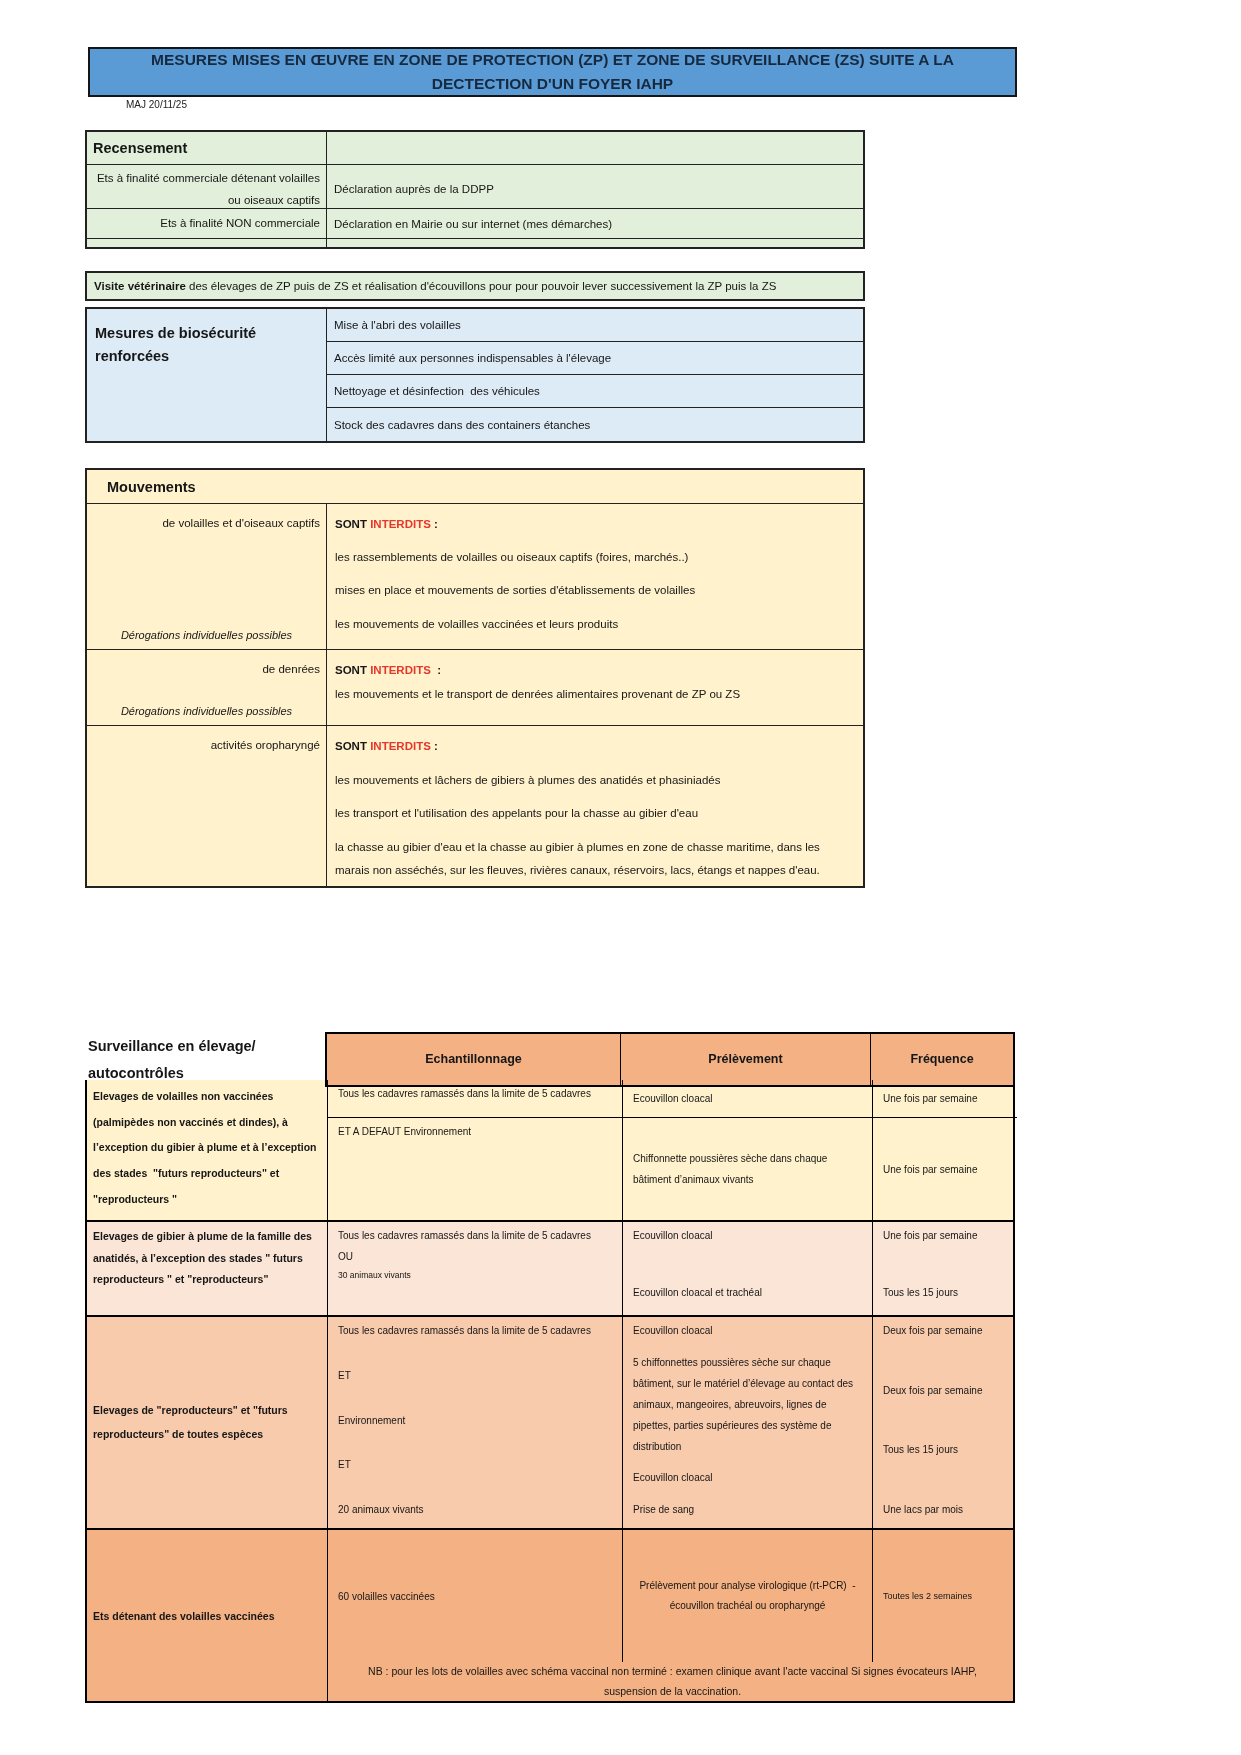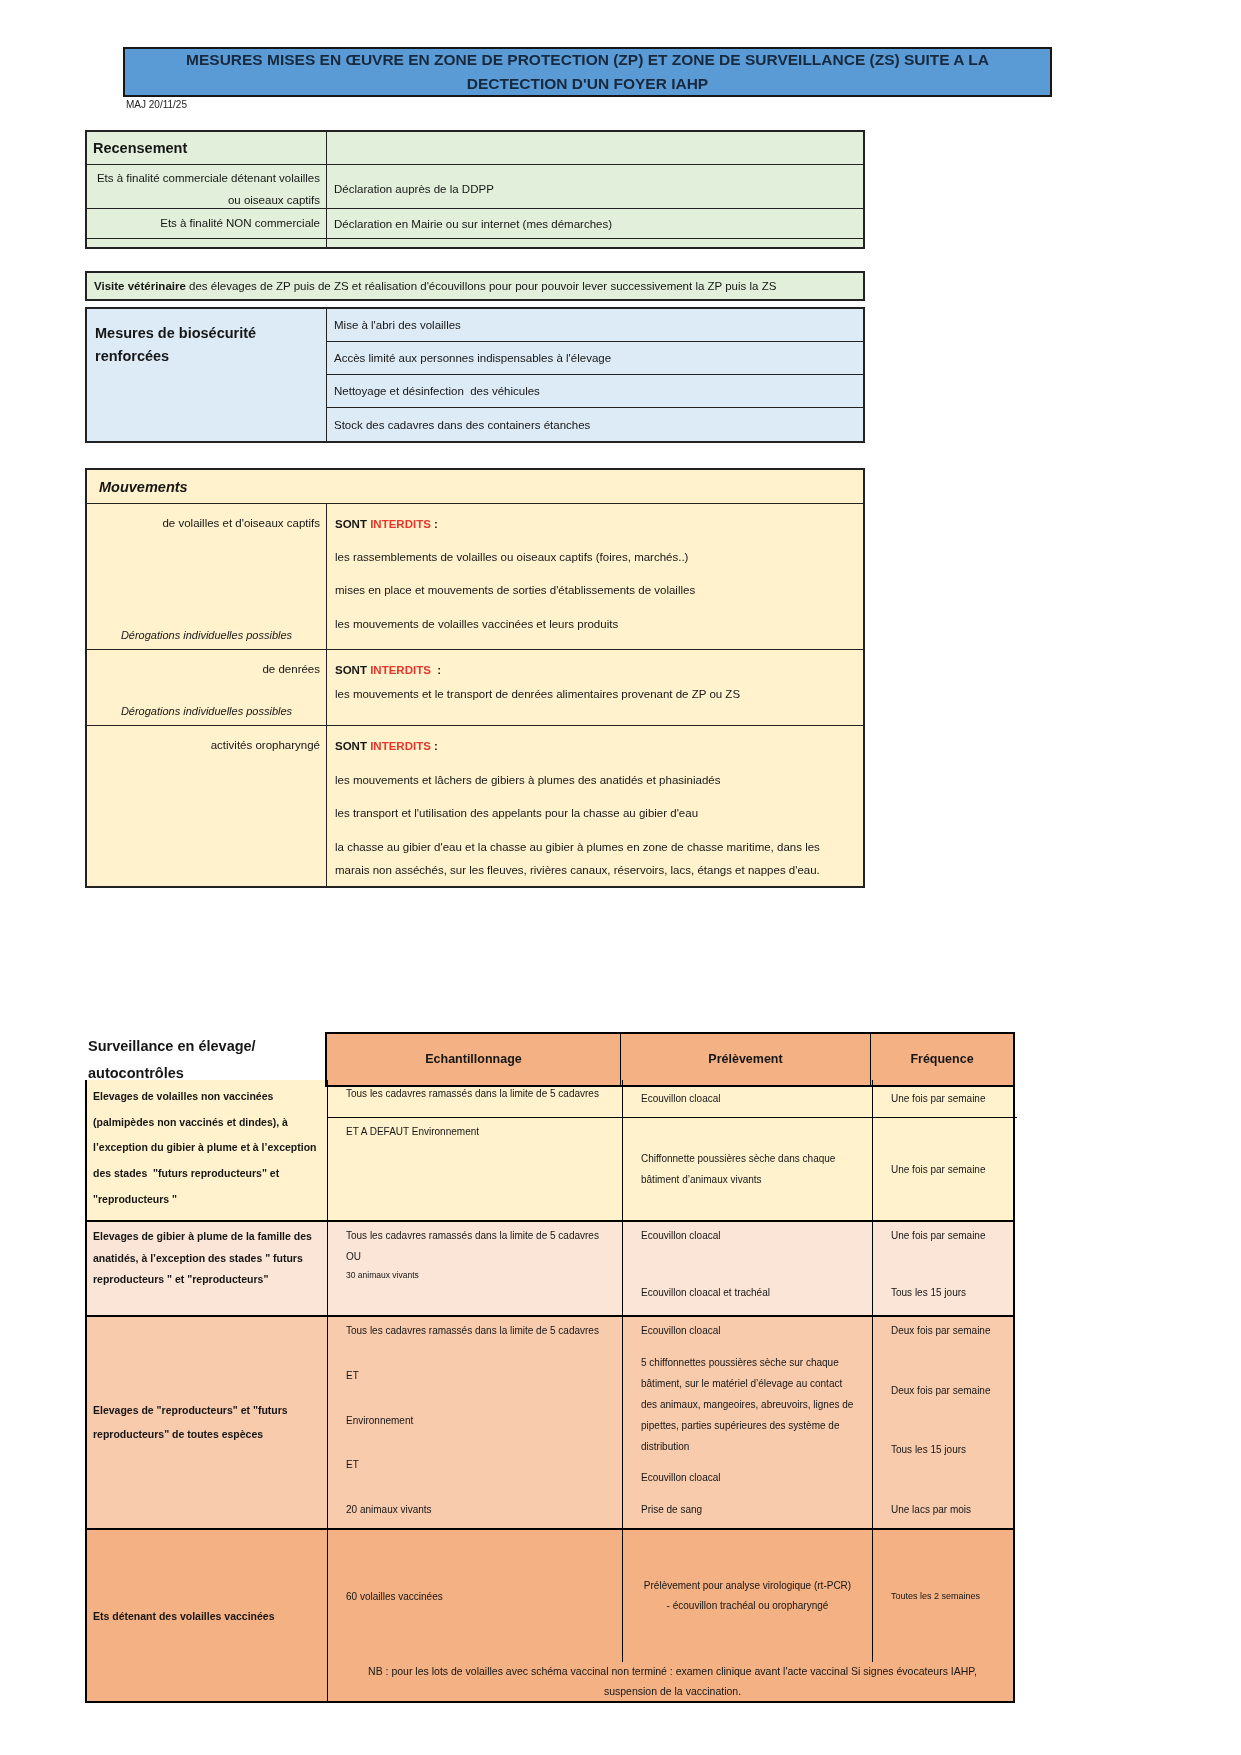--- a/index.html
+++ b/index.html
@@ -10,21 +10,21 @@
   html,body{margin:0;padding:0;background:#ffffff;}
   body{width:1241px;height:1755px;font-family:"Liberation Sans",sans-serif;color:#161616;position:relative;}
   .page{position:relative;width:1241px;height:1755px;overflow:hidden;}
   .b{font-weight:bold;}
   .pre{white-space:pre-wrap;}
   .red{color:var(--red);}
 
   
   .title-bar{position:absolute;left:88px;top:47px;width:925px;height:46px;background:var(--title_bg);
     border:2px solid #161616;display:flex;flex-direction:column;align-items:center;justify-content:center;
-    font-weight:bold;font-size:15.5px;color:var(--title_text);line-height:1.55;text-align:center;margin-left:35px;}
+    font-weight:bold;font-size:15.5px;color:var(--title_text);line-height:1.55;text-align:center;}
   .maj{position:absolute;left:90px;top:99px;font-size:10px;color:#222;padding-left:36px;}
 
   
   .tbl{position:absolute;border:2px solid var(--border);box-sizing:border-box;}
 
   
   .rec{left:85px;top:130px;width:780px;background:var(--green);}
   .rec-r{display:grid;grid-template-columns:240px 1fr;border-bottom:1px solid var(--border);box-sizing:border-box;}
   .rec-r.last{border-bottom:none;}
   .rec-l{border-right:1px solid var(--border);padding:2px 6px;display:flex;flex-direction:column;justify-content:center;
@@ -39,22 +39,22 @@
   .bio{left:85px;top:307px;width:780px;background:var(--blue);display:grid;
     grid-template-columns:240px 1fr;grid-template-rows:repeat(4,33px);}
   .bio-label{grid-row:1/5;border-right:1px solid var(--border);padding:13px 8px 0 8px;font-weight:bold;
     font-size:14.5px;line-height:1.6;box-sizing:border-box;}
   .bio-item{border-bottom:1px solid var(--border);padding:0 7px;display:flex;align-items:center;
     font-size:11.5px;box-sizing:border-box;}
   .bio-item.last{border-bottom:none;}
 
   
   .mouv{left:85px;top:468px;width:780px;background:var(--cream);}
-  .mouv-hdr{height:34px;display:flex;align-items:center;padding:0 12px;font-weight:bold;font-size:14.5px;
-    border-bottom:1px solid var(--border);box-sizing:border-box;font-style:italic;}
+  .mouv-hdr{height:34px;display:flex;align-items:center;padding:0 20px;font-weight:bold;font-size:14.5px;
+    border-bottom:1px solid var(--border);box-sizing:border-box;}
   .mouv-row{display:grid;grid-template-columns:240px 1fr;border-bottom:1px solid var(--border);box-sizing:border-box;}
   .mouv-row.last{border-bottom:none;}
   .mouv-left{border-right:1px solid var(--border);display:flex;flex-direction:column;justify-content:space-between;
     padding:10px 6px 8px 6px;box-sizing:border-box;}
   .mouv-label{text-align:right;font-size:11.5px;line-height:1.6;}
   .mouv-derog{text-align:center;font-style:italic;font-size:11px;}
   .mouv-right{display:flex;flex-direction:column;justify-content:space-between;
     padding:9px 8px 14px 8px;box-sizing:border-box;font-size:11.5px;line-height:1.95;}
   .sont-line{font-weight:bold;}
   .r-m2 .mouv-right{padding-bottom:20px;}
@@ -64,21 +64,21 @@
   .surv{position:absolute;left:85px;top:1032px;width:930px;box-sizing:border-box;}
   .sv-grid{display:grid;grid-template-columns:240px 295px 250px 145px;box-sizing:border-box;}
   .sv-hdr-row{height:48px;}
   .sv-title{font-weight:bold;font-size:14.5px;line-height:1.85;padding:1px 0 0 3px;}
   .sv-h{background:var(--orange);border-top:2px solid #000;border-bottom:2px solid #000;border-left:1px solid #000;
     display:flex;align-items:center;justify-content:center;font-weight:bold;font-size:12.5px;box-sizing:border-box;}
   .sv-h.first{border-left:2px solid #000;}
   .sv-h.last{border-right:2px solid #000;}
 
   .sv-row{border-left:2px solid #000;border-right:2px solid #000;border-bottom:2px solid #000;}
-  .sv-c{border-left:1px solid #000;box-sizing:border-box;font-size:10px;line-height:2.1;padding:3px 18px;}
+  .sv-c{border-left:1px solid #000;box-sizing:border-box;font-size:10px;line-height:2.1;padding:3px 10px;}
   .sv-label{box-sizing:border-box;font-weight:bold;font-size:10.5px;padding:4px 6px;}
   .small{font-size:8.5px;}
 
   .r1{height:142px;grid-template-rows:38px 1fr;background:var(--cream);}
   .r1 .sv-label{grid-row:1/3;line-height:2.45;}
   .r1 .sub1{border-bottom:1px solid #000;}
   .r1 .prel-1a,.r1 .freq-1a{display:flex;align-items:center;}
   .r1 .prel-1b,.r1 .freq-1b{display:flex;align-items:center;}
 
   .r2{height:95px;background:var(--pink);}

